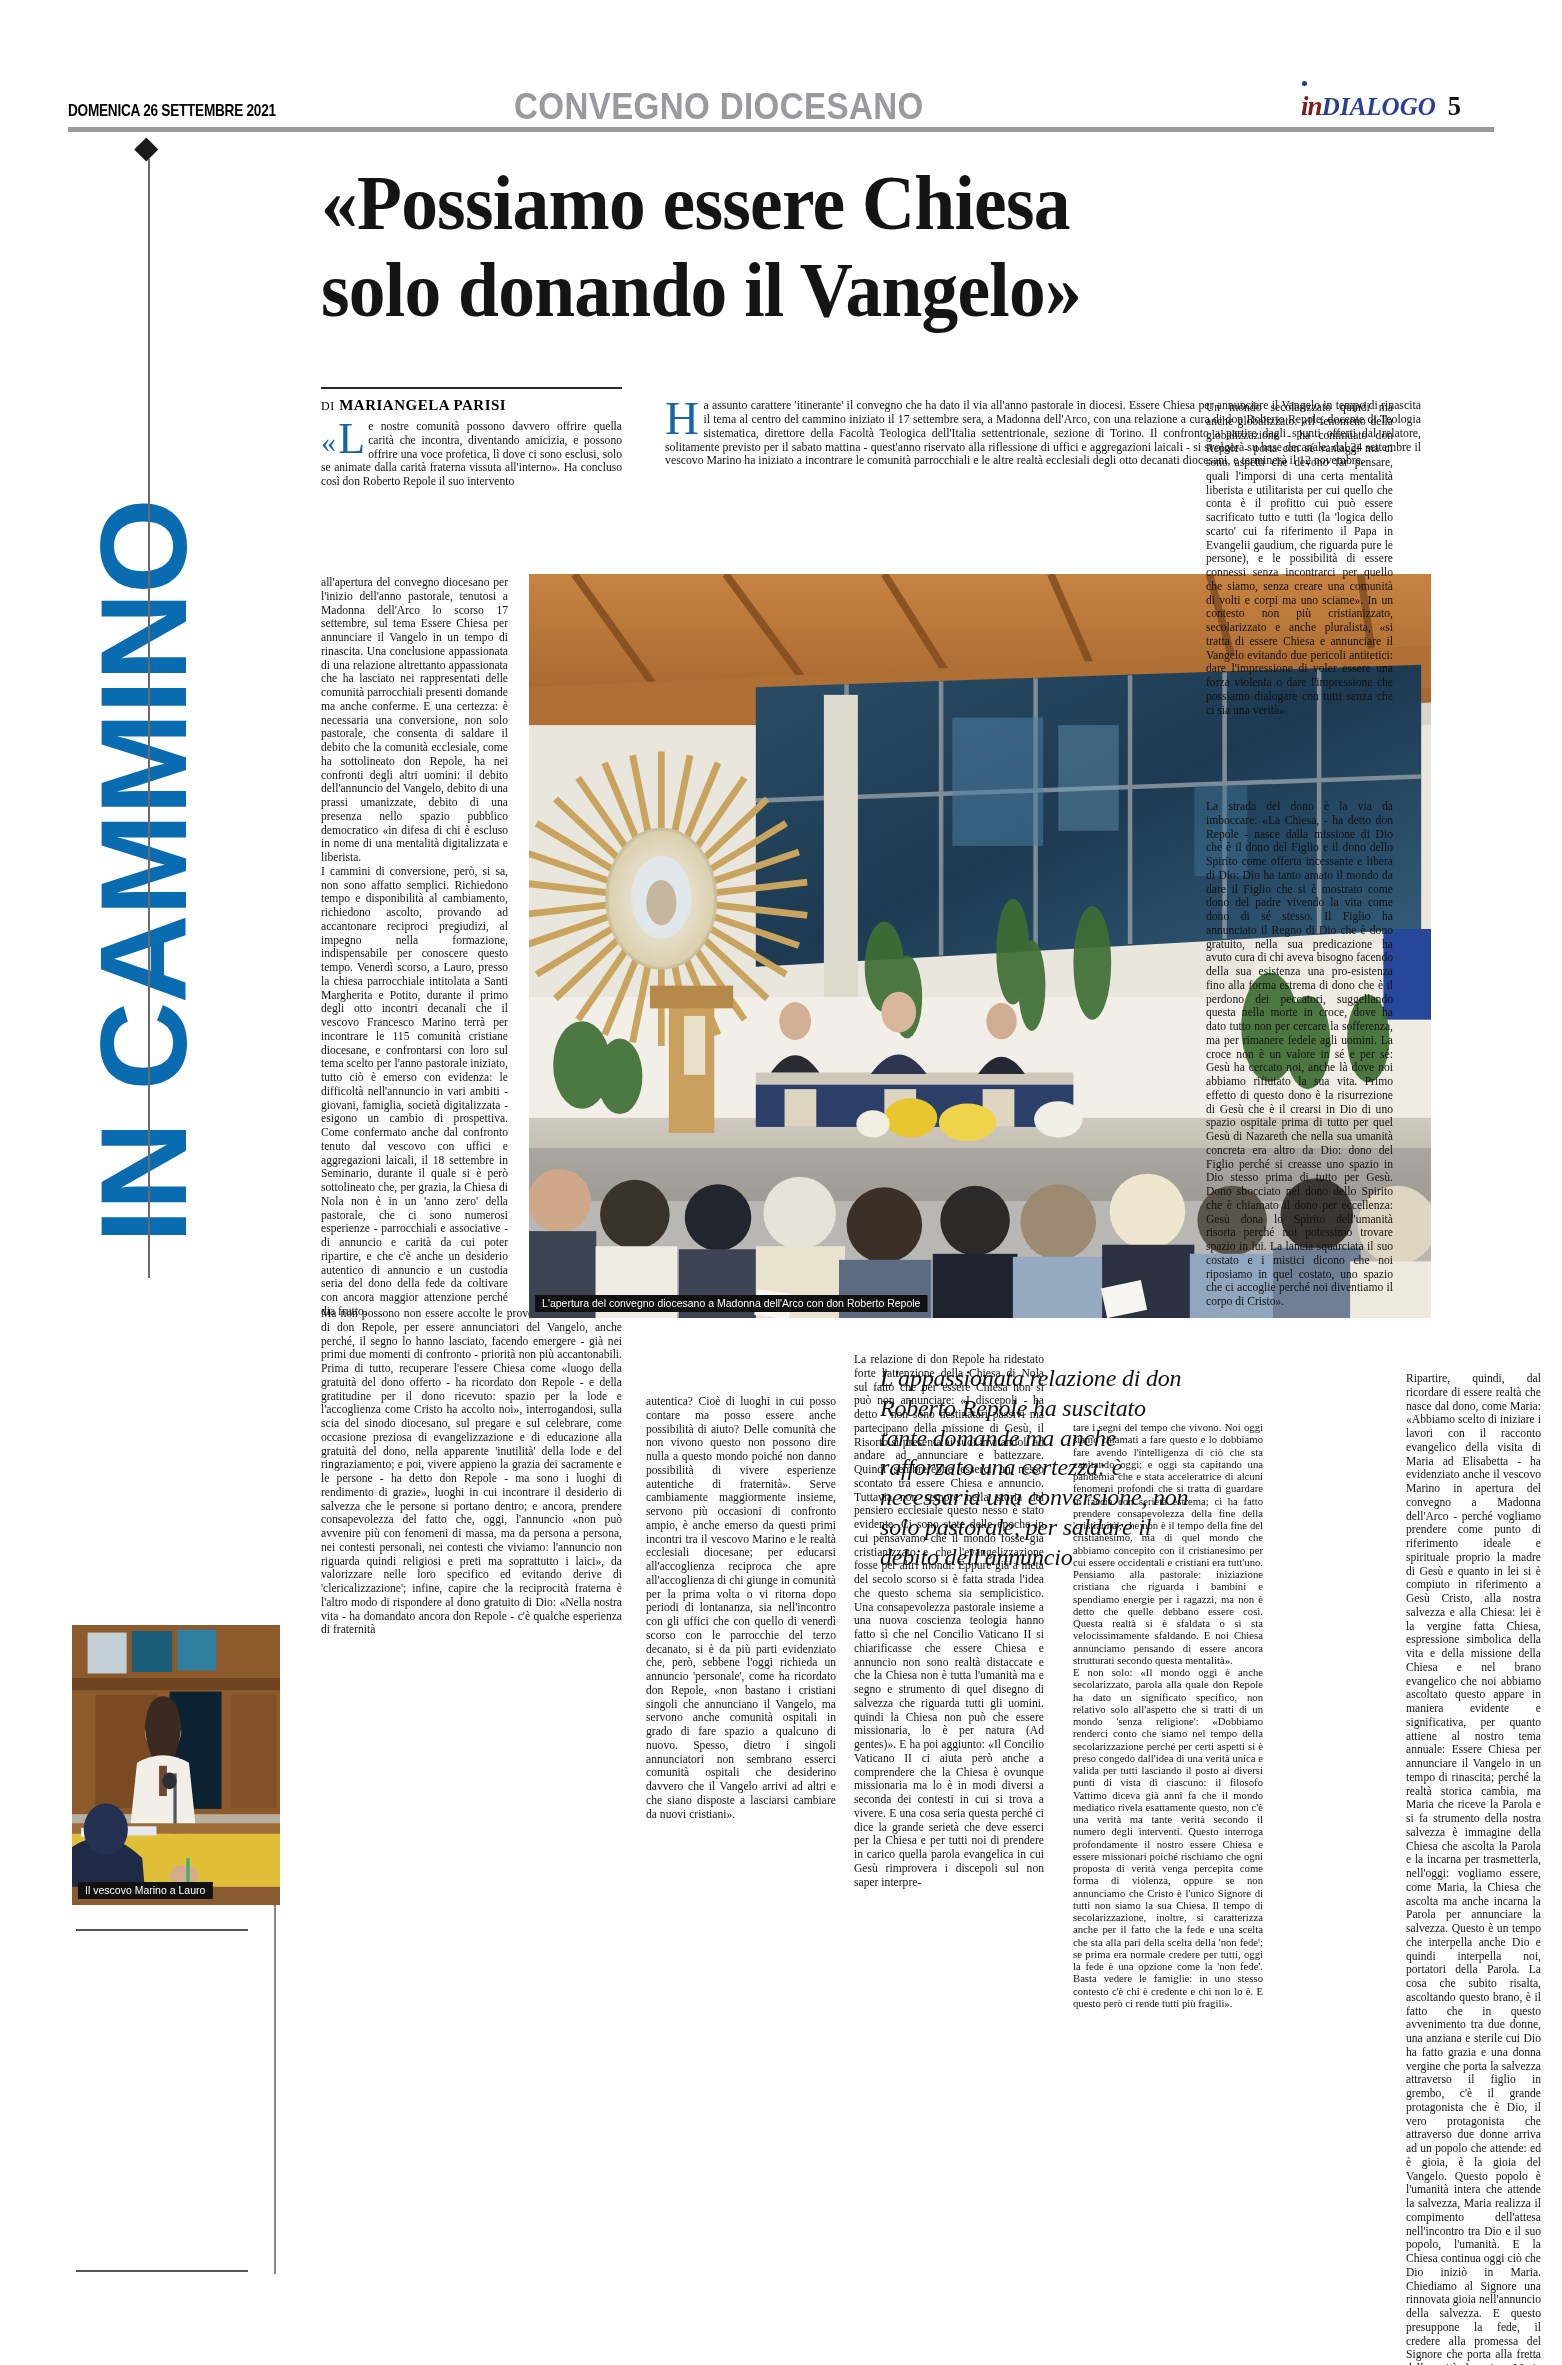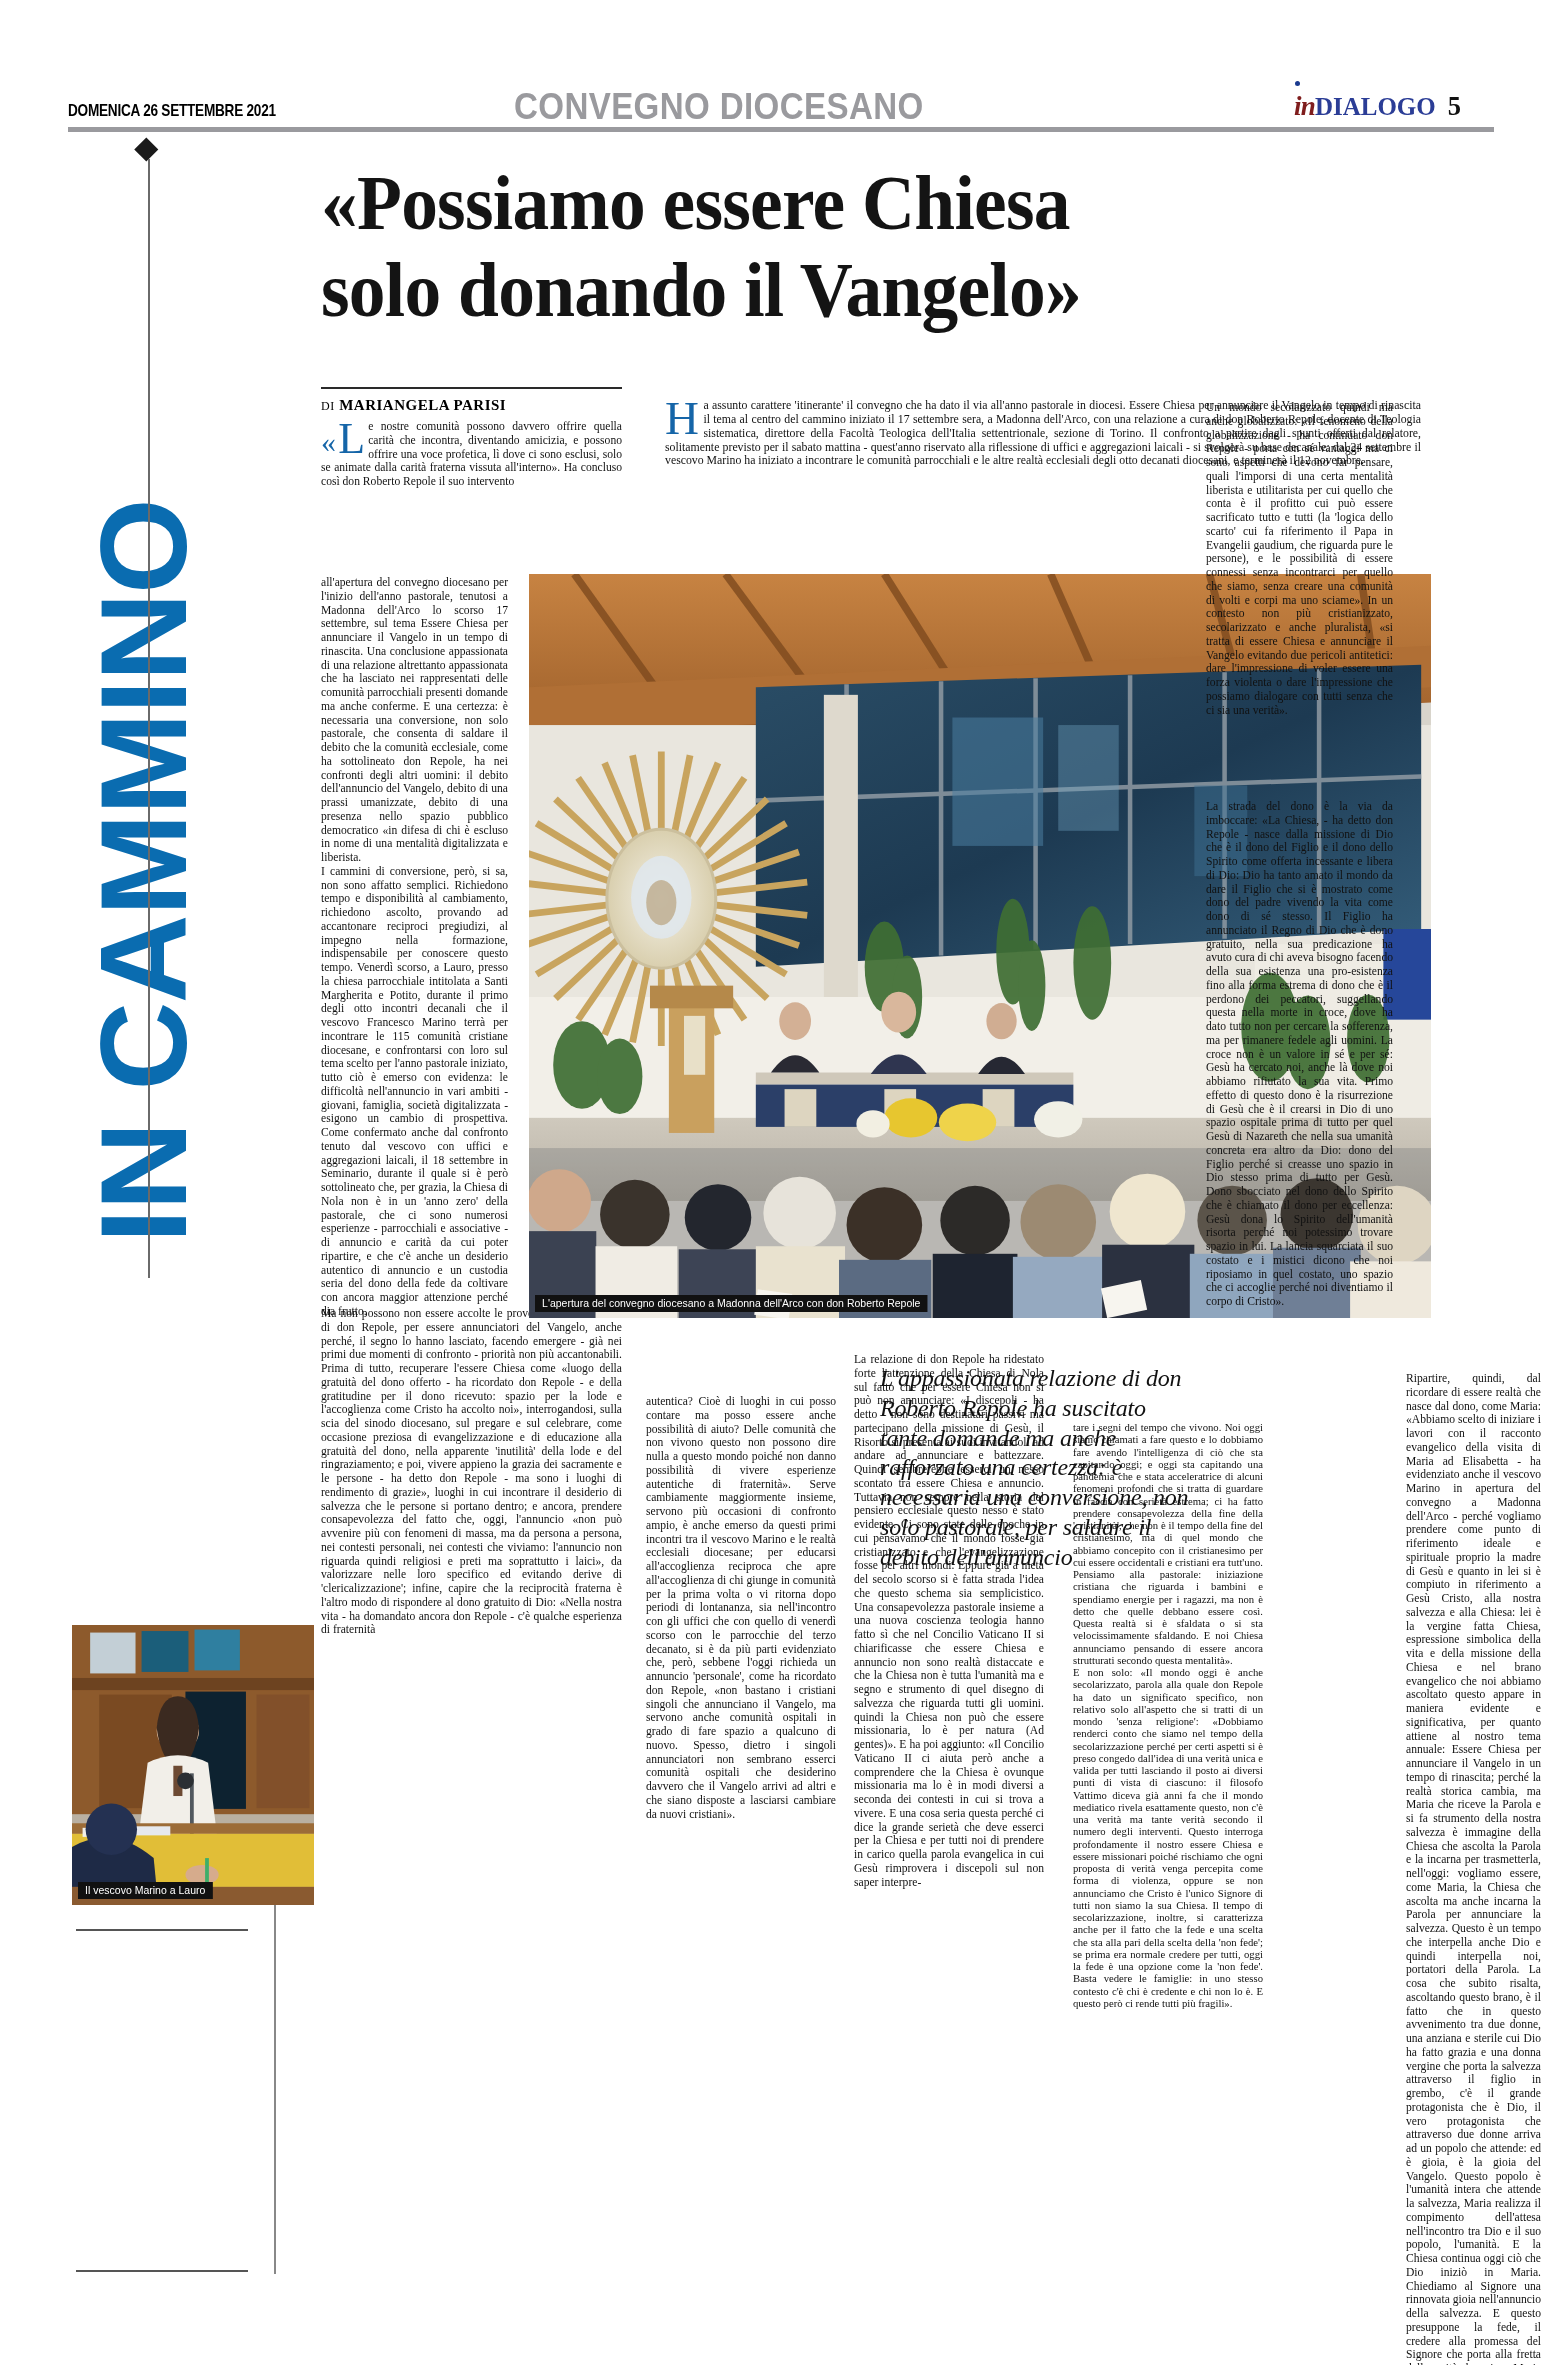--- a/index.html
+++ b/index.html
@@ -69,20 +69,21 @@
     width: 5.3px; height: 5.3px;
     border-radius: 50%;
     background: #1a3a8f;
   }
   #brand-dialogo {
     font-family: "Liberation Serif", serif;
     font-weight: 700;
     font-size: 25px;
     color: #2b3d96;
     letter-spacing: 0px;
+    font-style: italic;
   }
   #page-number {
     font-family: "Liberation Serif", serif;
     font-weight: 700;
     font-size: 26.5px;
     color: #111;
     margin-left: 12px;
   }
   #header-rule {
     position: absolute;
@@ -239,21 +240,21 @@
     font-family: "Liberation Sans", sans-serif;
     font-size: 11.3px;
     padding: 2.3px 7.6px 3px 7.6px;
     transform: scaleX(0.93);
     transform-origin: left bottom;
     white-space: nowrap;
   }
 
   
   #photo-main { left: 529px; top: 574px; width: 902px; height: 744px; }
-  #photo-small { left: 72px; top: 1625px; width: 242px; height: 280px; }
+  #photo-small { left: 72px; top: 1625px; width: 208px; height: 280px; }
 
   
   .scene { width: 100%; height: 100%; display: block; }
 
   
   #pullquote {
     position: absolute;
     left: 880px; top: 1364px;
     width: 317px;
     font-family: "Liberation Serif", serif;

